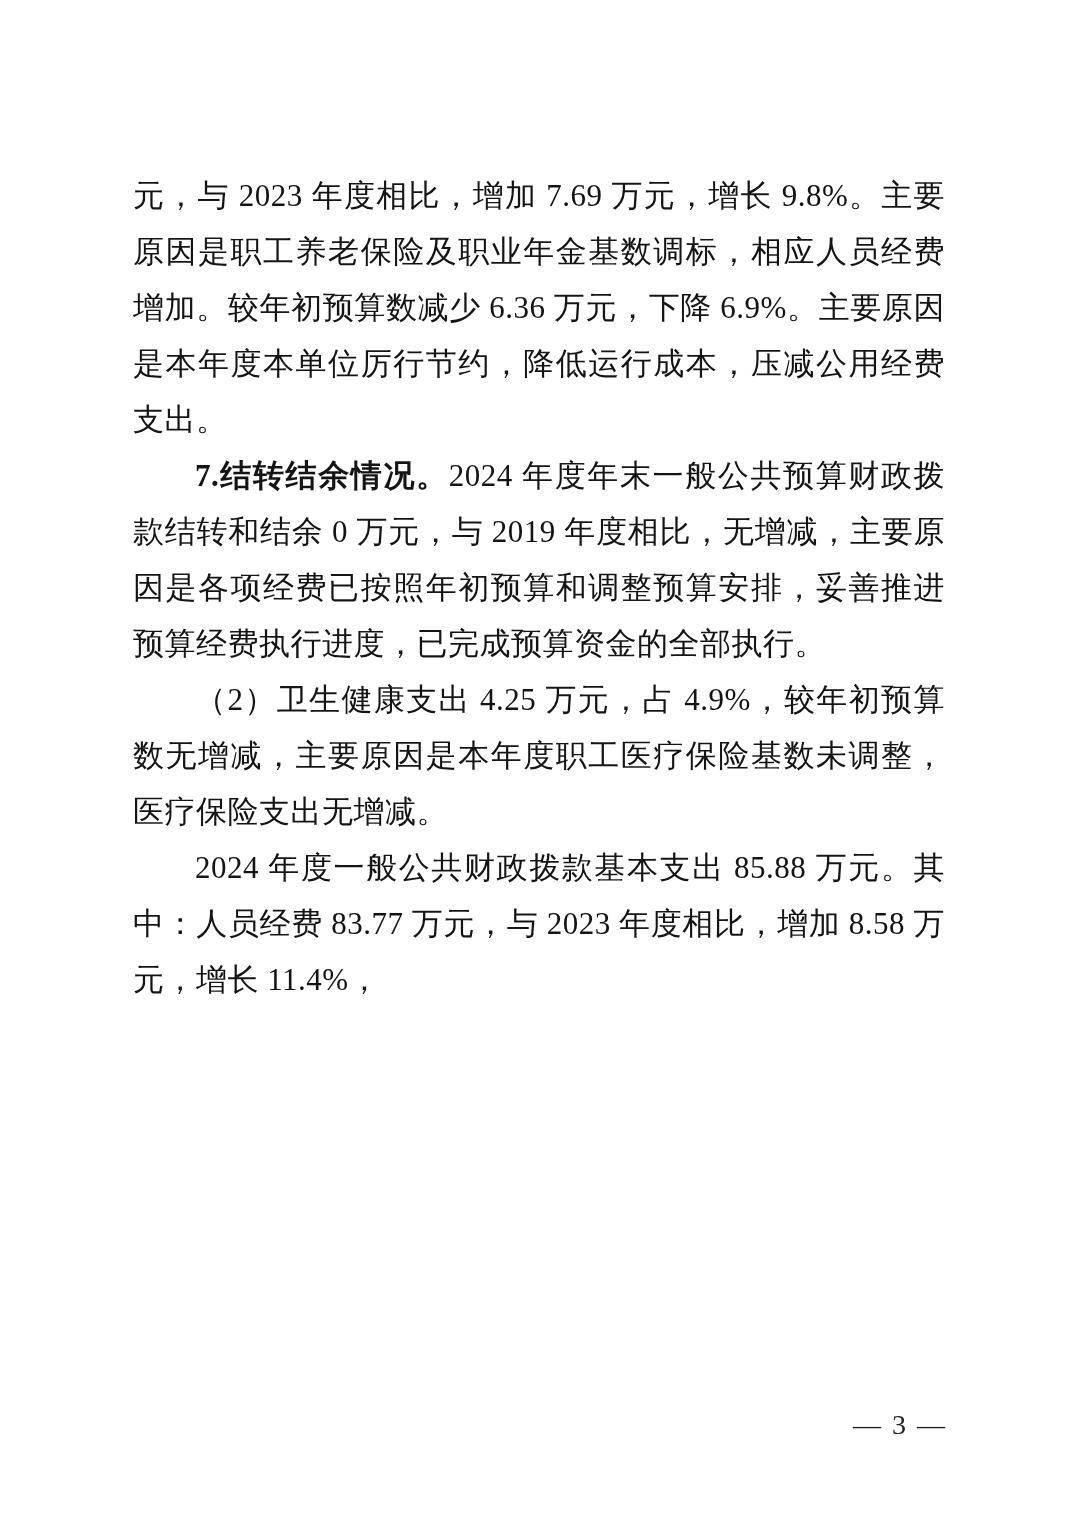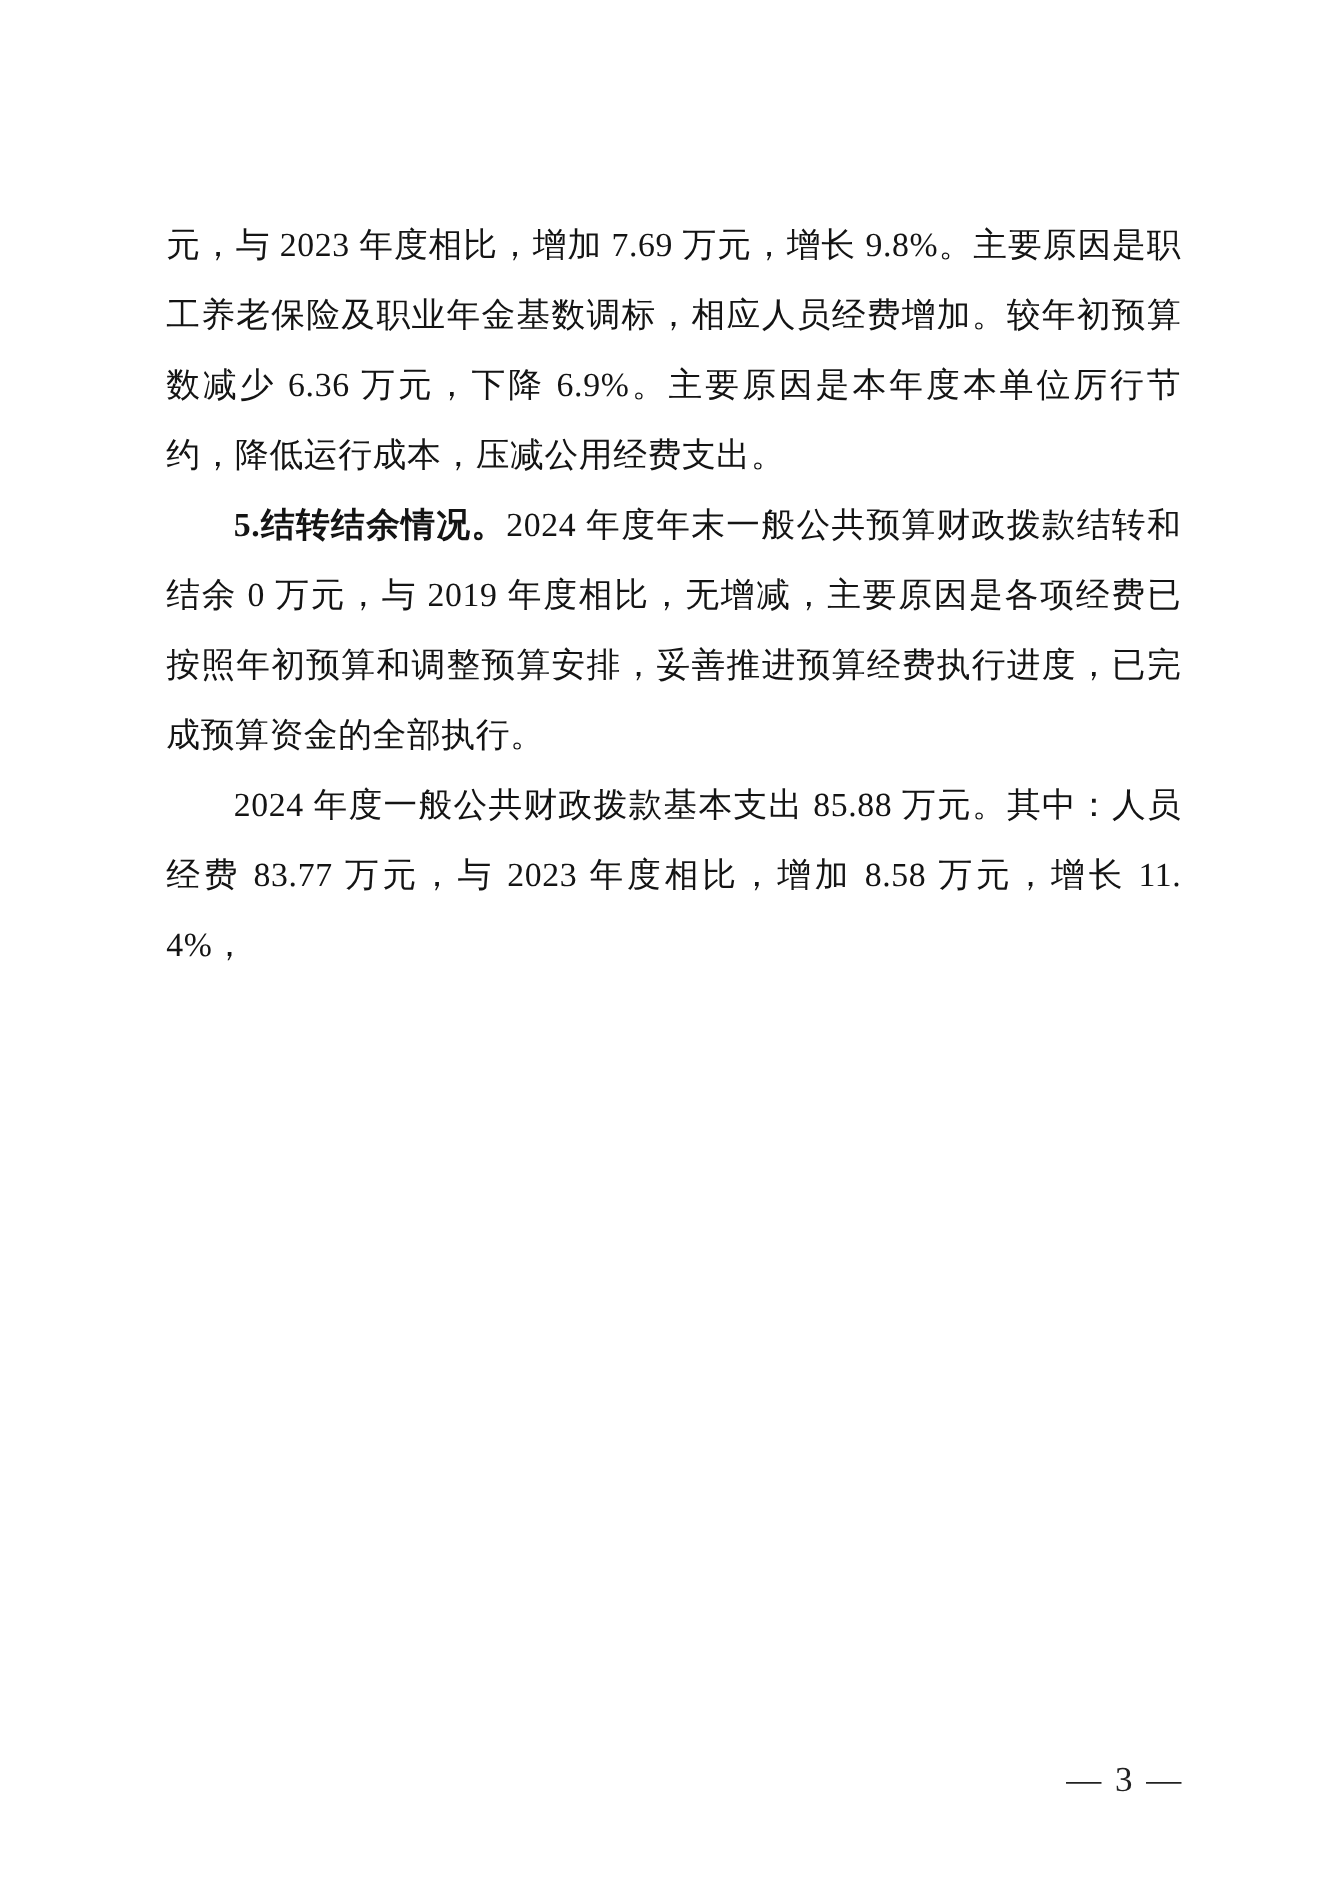--- a/index.html
+++ b/index.html
@@ -13,21 +13,21 @@
     font-family: "Liberation Serif", "DejaVu Serif", serif;
     color: #141414;
   }
   .content {
     position: absolute;
     left: 133px;
     top: 168px;
     width: 812px;
   }
   .content p {
-    font-size: 27px;
+    font-size: 31px;
     line-height: 56px;
     text-align: justify;
     letter-spacing: 0.5px;
     word-break: break-all;
   }
   .content p.indent { text-indent: 2em; }
   .content p b { font-weight: bold; }
   .content p.heading { font-weight: bold; }
   .page-number {
     position: absolute;
@@ -41,24 +41,25 @@
   }
 </style>
 </head>
 <body>
 
 <div class="page">
   <div class="content">
 
     <p><b></b><span>元，与 2023 年度相比，增加 7.69 万元，增长 9.8%。主要原因是职工养老保险及职业年金基数调标，相应人员经费增加。较年初预算数减少 6.36 万元，下降 6.9%。主要原因是本年度本单位厉行节约，降低运行成本，压减公用经费支出。</span></p>
 
-    <p class="indent"><b>5.结转结余情况。</b><span>2024 年度年末一般公共预算财政拨款结转和结余 0 万元，与 2019 年度相比，无增减，主要原因是各项经费已按照年初预算和调整预算安排，妥善推进预算经费执行进度，已完成预算资金的全部执行。</span></p>
+    <p class="indent"><b>7.结转结余情况。</b><span>2024 年度年末一般公共预算财政拨款结转和结余 0 万元，与 2019 年度相比，无增减，主要原因是各项经费已按照年初预算和调整预算安排，妥善推进预算经费执行进度，已完成预算资金的全部执行。</span></p>
 
 
 
+    <p class="indent"><b></b><span>（2）卫生健康支出 4.25 万元，占 4.9%，较年初预算数无增减，主要原因是本年度职工医疗保险基数未调整，医疗保险支出无增减。</span></p>
 
 
 
     <p class="indent"><b></b><span>2024 年度一般公共财政拨款基本支出 85.88 万元。其中：人员经费 83.77 万元，与 2023 年度相比，增加 8.58 万元，增长 11.4%，</span></p>
 
   </div>
 
   <div class="page-number">— 3 —</div>
 </div>
 

